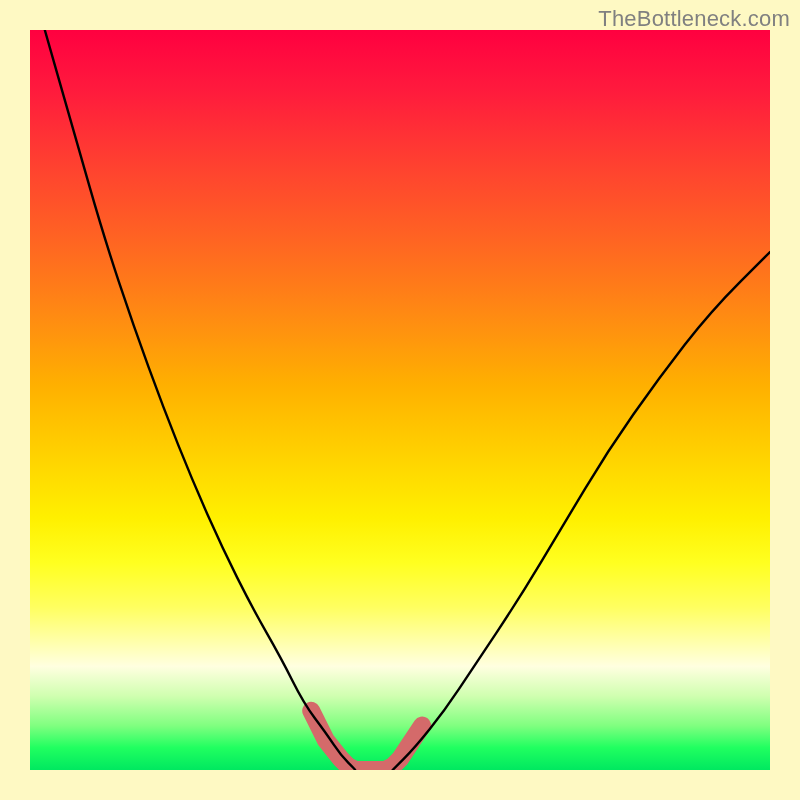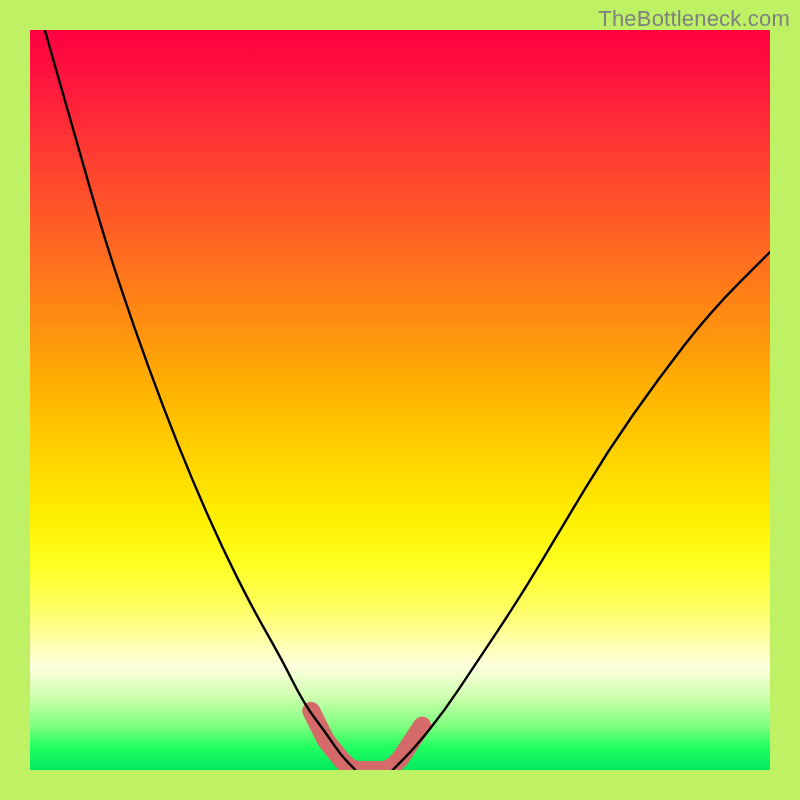--- a/index.html
+++ b/index.html
@@ -1,21 +1,21 @@
 <!DOCTYPE html>
 <html><head>
 <meta charset="utf-8">
 <style>
   * { margin: 0; padding: 0; box-sizing: border-box; }
   html, body { width: 800px; height: 800px; overflow: hidden; background: #000; }
   .frame {
     position: relative;
     width: 800px;
     height: 800px;
-    background: #bef264;
+    background: #fef9c3;
   }
   .plot-area {
     position: absolute;
     left: 30px;
     top: 30px;
     width: 740px;
     height: 740px;
     background: linear-gradient(to bottom,
       #ff0040 0%,
       #ff1a3d 8%,

